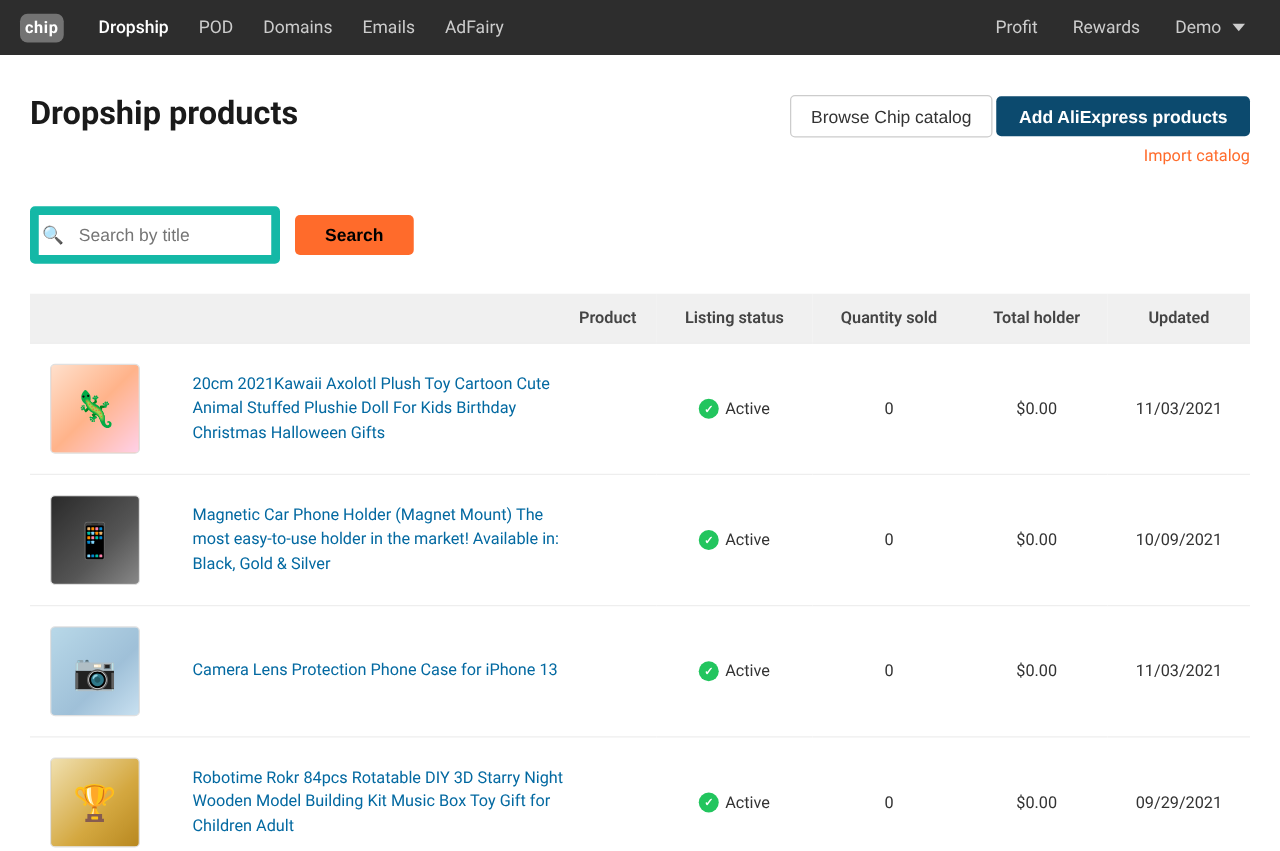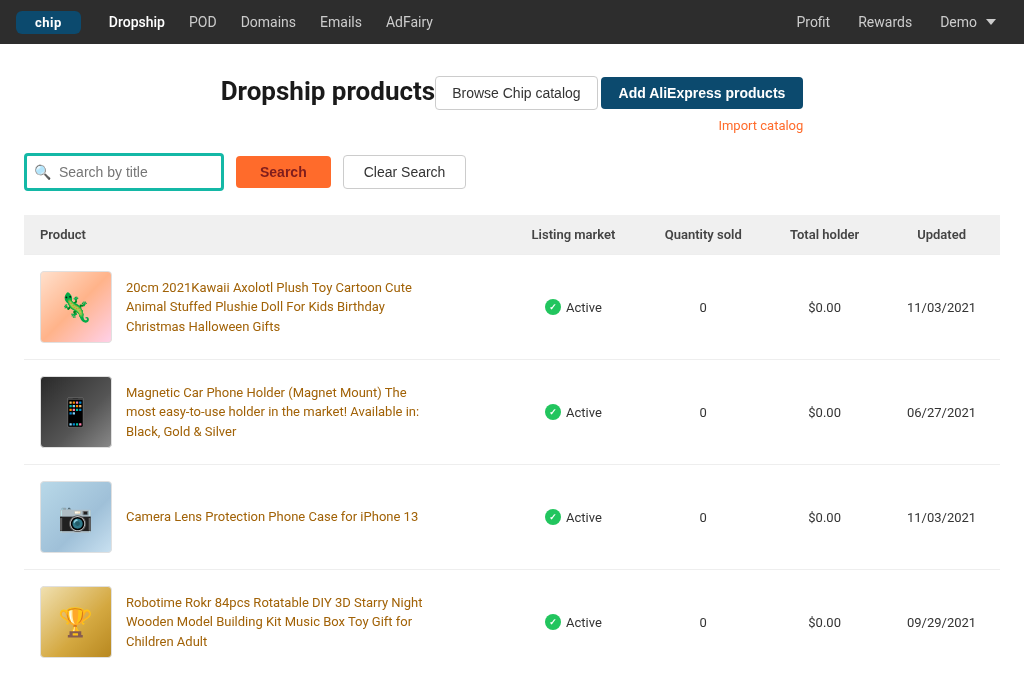--- a/index.html
+++ b/index.html
@@ -8,23 +8,23 @@
     
     .navbar {
       background: #2d2d2d;
       height: 44px;
       display: flex;
       align-items: center;
       padding: 0 16px;
       gap: 0;
     }
     .navbar-brand {
-      background: #0c4a6e;
+      background: #737373;
       border-radius: 6px;
-      padding: 4px 19px;
+      padding: 4px 4px;
       margin-right: 16px;
       font-weight: 700;
       color: #fff;
       font-size: 13px;
       letter-spacing: 0.5px;
     }
     .navbar-item {
       color: #ccc;
       font-size: 14px;
       padding: 0 12px;
@@ -62,22 +62,22 @@
       margin: 0 auto;
       padding: 32px 24px;
       background: #fff;
       min-height: calc(100vh - 44px);
     }
 
     
     .page-header {
       display: flex;
       align-items: flex-start;
-      justify-content: center;
-      margin-bottom: 20px;
+      justify-content: space-between;
+      margin-bottom: 32px;
     }
     .page-title {
       font-size: 26px;
       font-weight: 700;
       color: #1a1a1a;
     }
     .header-actions {
       display: flex;
       flex-direction: column;
       align-items: flex-end;
@@ -129,29 +129,29 @@
       position: absolute;
       left: 10px;
       top: 50%;
       transform: translateY(-50%);
       color: #999;
       font-size: 14px;
     }
     .search-input {
       width: 100%;
       padding: 8px 10px 8px 32px;
-      border: 3px solid #14b8a6;
+      border: 7px solid #14b8a6;
       border-radius: 4px;
       font-size: 14px;
       outline: none;
       color: #4c1d95;
     }
     .btn-search {
       background: #ff6b2b;
-      color: #7f1d1d;
+      color: #000000;
       border: none;
       padding: 8px 24px;
       border-radius: 4px;
       font-size: 14px;
       font-weight: 600;
       cursor: pointer;
     }
     .btn-clear-search {
       background: #fff;
       color: #333;
@@ -165,21 +165,21 @@
     
     .products-table {
       width: 100%;
       border-collapse: collapse;
     }
     .products-table thead tr {
       background: #f0f0f0;
     }
     .products-table th {
       padding: 12px 16px;
-      text-align: left;
+      text-align: right;
       font-weight: 600;
       font-size: 13px;
       color: #444;
     }
     .products-table th.center { text-align: center; }
     .products-table td {
       padding: 16px;
       border-top: 1px solid #eee;
       vertical-align: middle;
       color: #333;
@@ -228,23 +228,24 @@
     }
     .thumb-robotime {
       background: linear-gradient(135deg, #f0e0b0 0%, #d4a840 60%, #b88820 100%);
       display: flex;
       align-items: center;
       justify-content: center;
       font-size: 28px;
     }
     .product-name {
       font-size: 13px;
-      color: #a16207;
+      color: #0369a1;
       line-height: 1.5;
       max-width: 300px;
+      margin-left: 28px;
     }
     .status-active {
       display: flex;
       align-items: center;
       gap: 5px;
       color: #333;
       font-size: 13px;
     }
     .status-dot {
       width: 16px;
@@ -299,28 +300,27 @@
       <a class="import-supplier-link">Import catalog</a>
     </div>
   </div>
 
   <div class="search-bar">
     <div class="search-input-wrap">
       <span class="search-icon-inner">🔍</span>
       <input class="search-input" type="text" placeholder="Search by title" style="">
     </div>
     <button class="btn-search">Search</button>
-    <button class="btn-clear-search">Clear Search</button>
   </div>
 
   <table class="products-table">
     <thead>
       <tr>
         <th>Product</th>
-        <th class="center">Listing market</th>
+        <th class="center">Listing status</th>
         <th class="center">Quantity sold</th>
         <th class="center">Total holder</th>
         <th class="center">Updated</th>
       </tr>
     </thead>
     <tbody id="table-body">
 
     <tr>
       <td>
         <div class="product-cell">
@@ -350,21 +350,21 @@
         </div>
       </td>
       <td class="center">
         <div class="status-active" style="justify-content:center;">
           <span class="status-dot"></span>
           <span>Active</span>
         </div>
       </td>
       <td class="center">0</td>
       <td class="center">$0.00</td>
-      <td class="center">06/27/2021</td>
+      <td class="center">10/09/2021</td>
     </tr>
         <tr>
       <td>
         <div class="product-cell">
           <div class="product-thumb thumb-phone-case">
             <span style="font-size:28px;">📷</span>
           </div>
           <span class="product-name">Camera Lens Protection Phone Case for iPhone 13</span>
         </div>
       </td>

